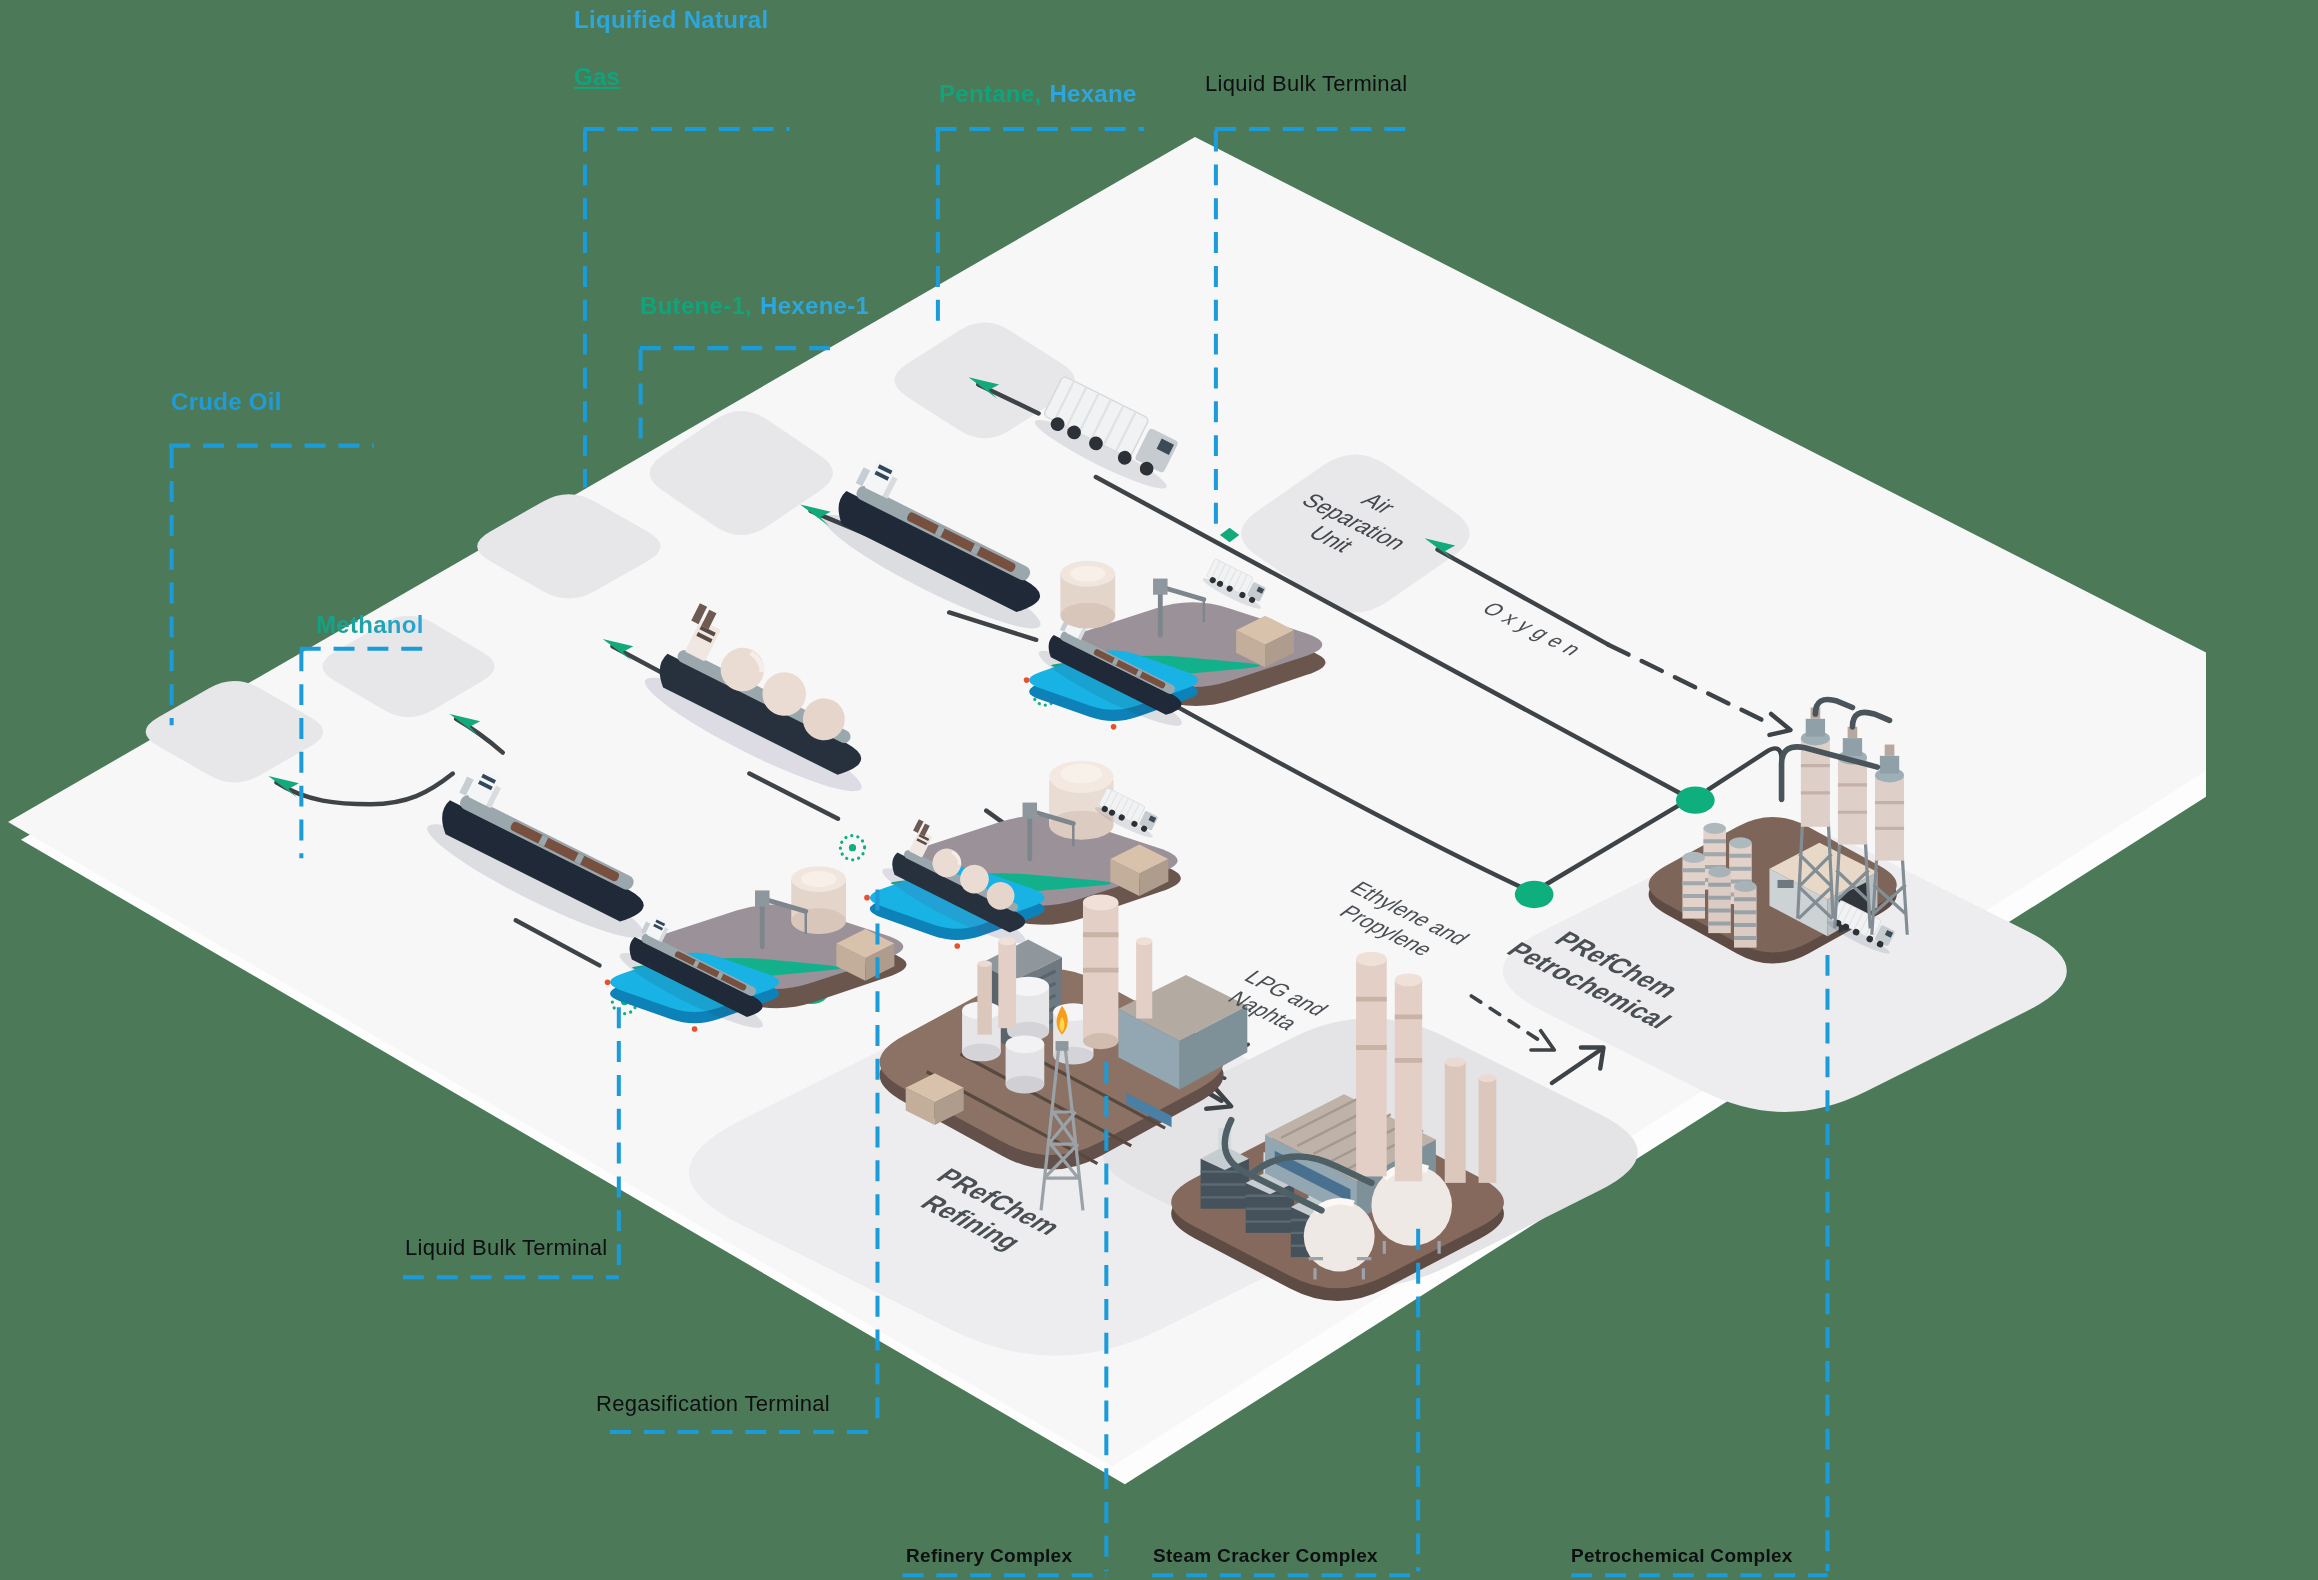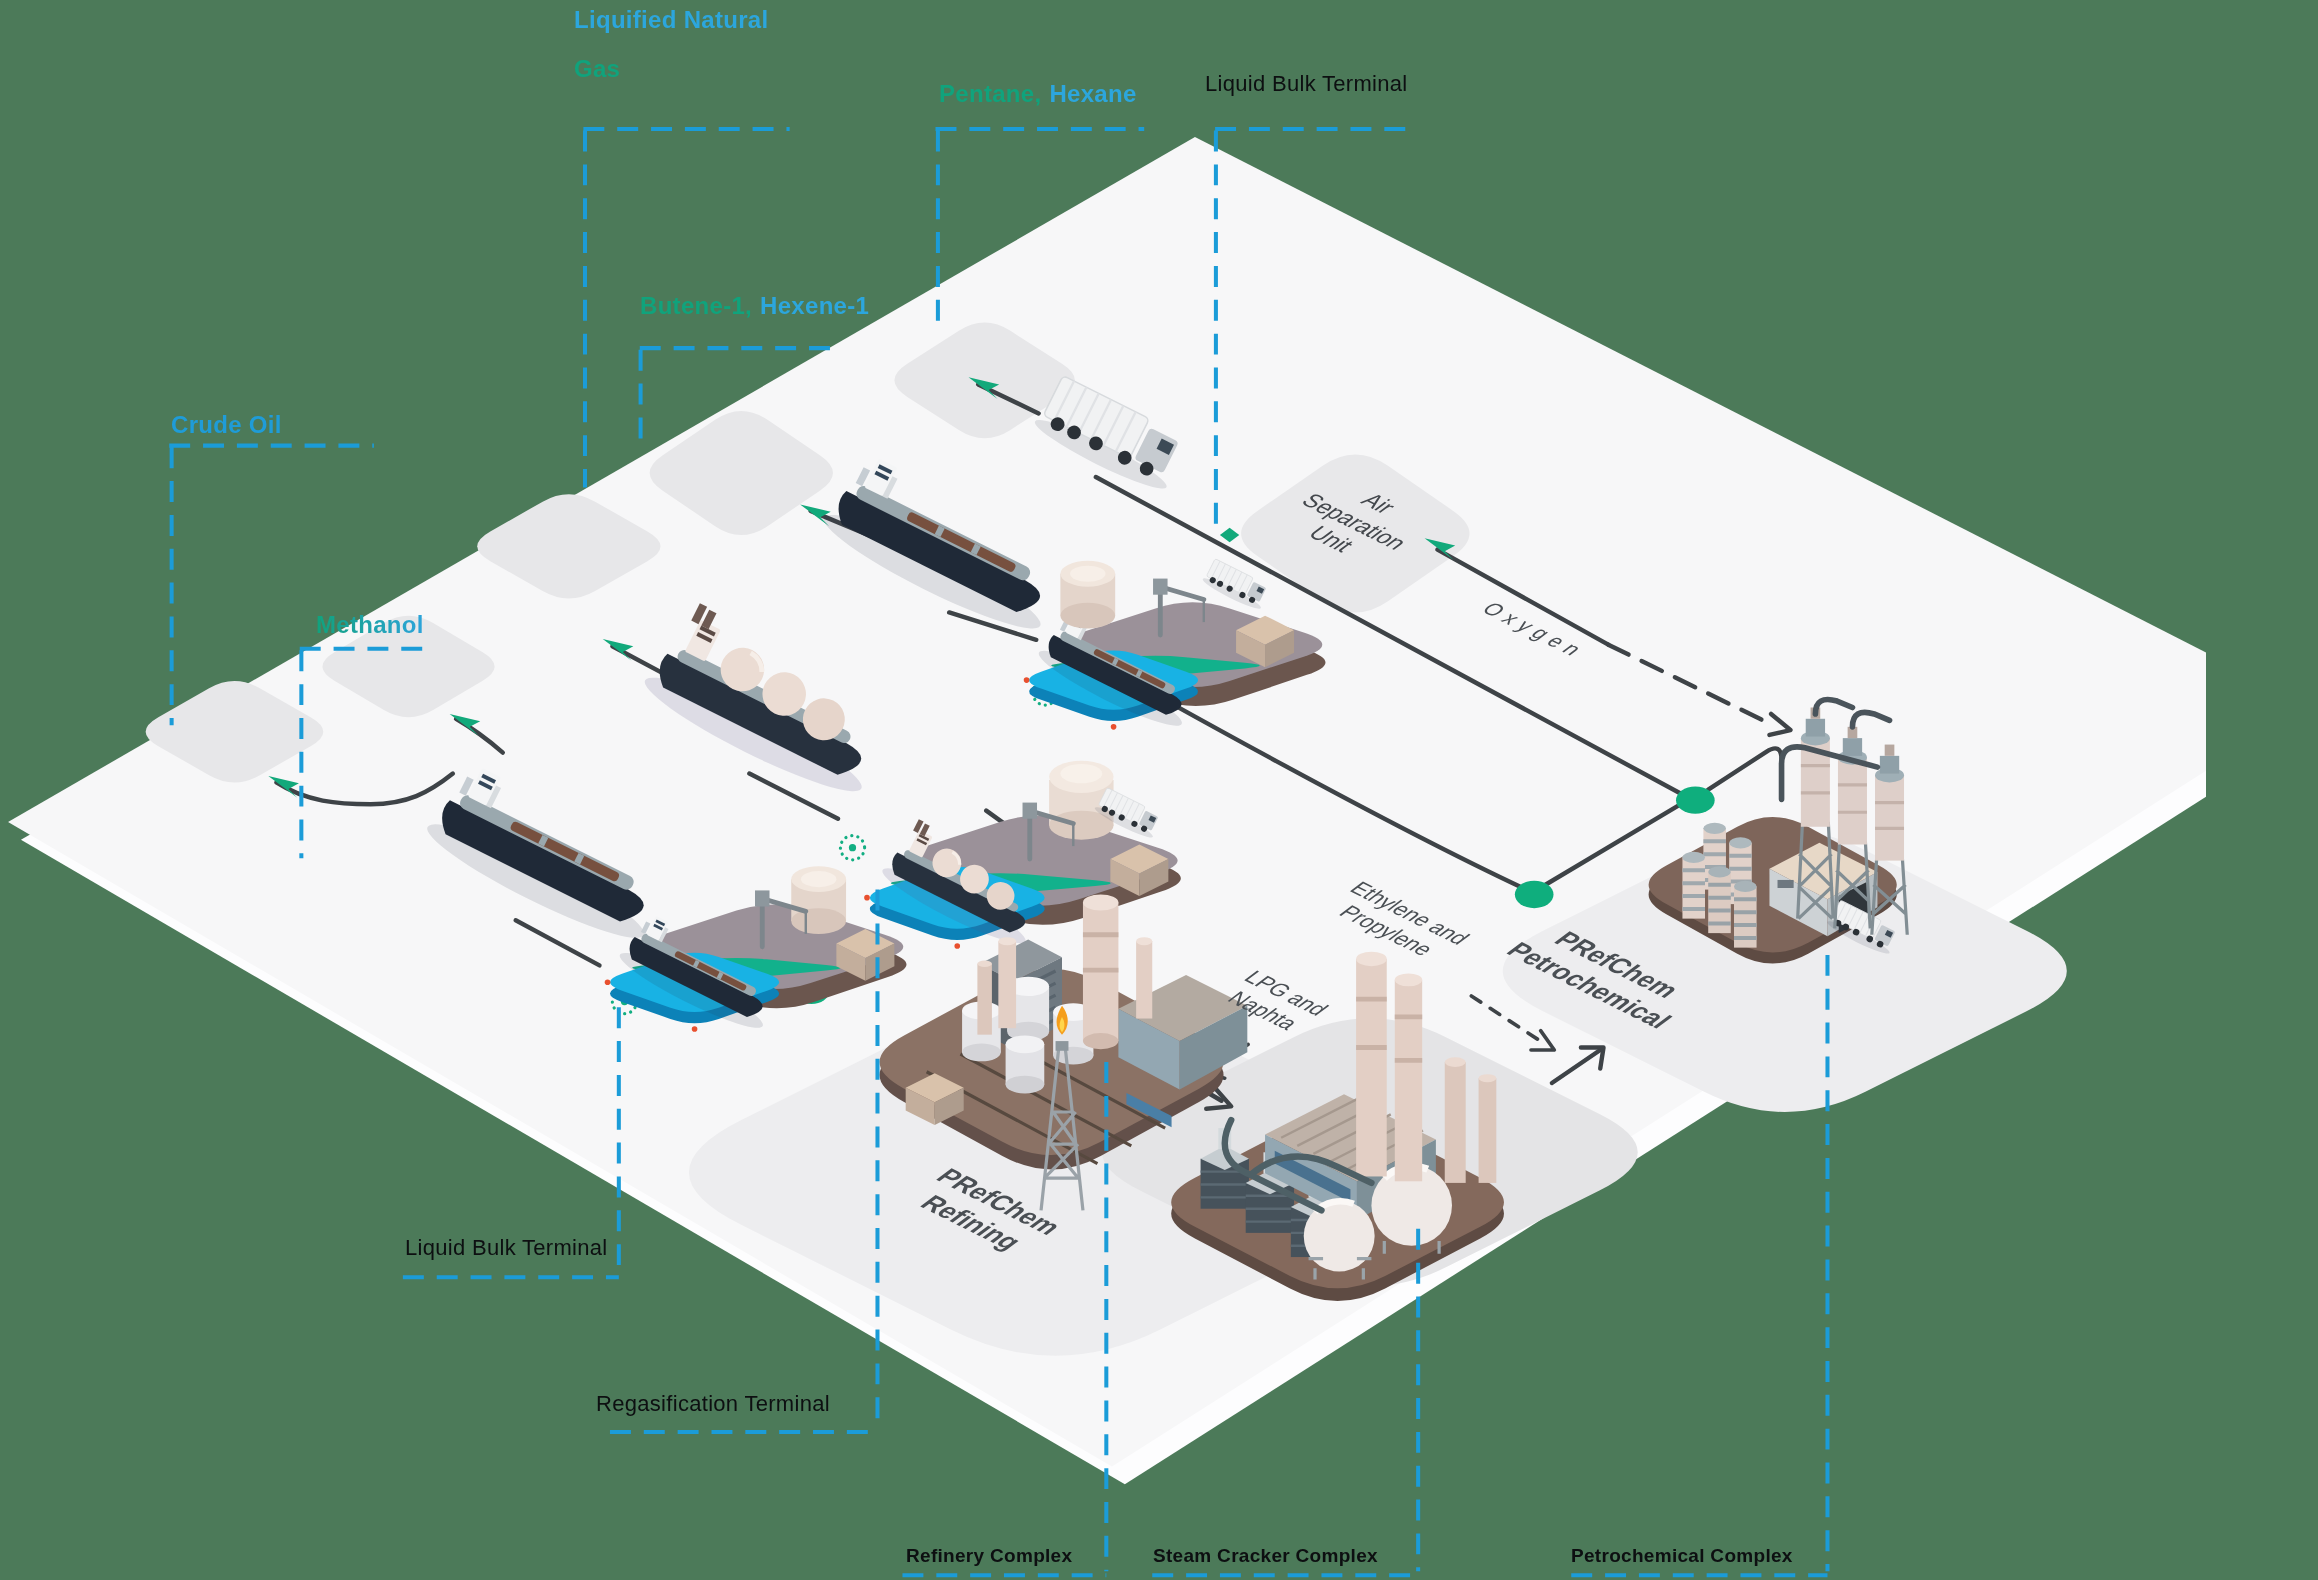--- a/index.html
+++ b/index.html
@@ -1,20 +1,20 @@
 <!DOCTYPE html>
 <html style="font-size:13px"><head>
 <meta charset="utf-8">
 <style>
   html,body{margin:0;padding:0;background:#4C7A59;}
   .stage{position:relative;width:2206px;height:1581px;overflow:hidden;background:#4C7A59;
          font-family:"Liberation Sans",sans-serif;}
   .stage svg.scene{position:absolute;left:0;top:0;}
   .lbl{position:absolute;white-space:nowrap;font-size:24px;font-weight:600;letter-spacing:0.3px;}
-  .lbl .l2{margin-top:21px;}
+  .lbl .l2{margin-top:29px;text-decoration:underline;}
   .blk{color:#0D0F11;font-size:22px;font-weight:500;text-align:center;}
   .bold{color:#0D0F11;font-size:19px;font-weight:700;}
   .iso{position:absolute;text-align:center;color:#4A4F54;font-weight:600;
        transform:rotate(26.57deg) skewX(-26.57deg);transform-origin:center;}
   .grad{background:linear-gradient(90deg,#11A27C,#2CA4DB);-webkit-background-clip:text;background-clip:text;color:transparent;}
   .teal{color:#10A37C;} .blue{color:#2CA6DD;} .crude{color:#1F9CD8;}
   .sp2{margin-left:8px;}
 </style>
 </head>
 <body>
@@ -463,21 +463,21 @@
 </div>
 
 <div class="lbl" style="left:939px;top:80px;">
   <span class="teal">Pentane,</span><span class="blue sp2">Hexane</span>
 </div>
 
 <div class="lbl" style="left:640px;top:292px;">
   <span class="teal">Butene-1,</span><span class="blue sp2">Hexene-1</span>
 </div>
 
-<div class="lbl crude" style="left:171px;top:388px;margin-top:23px;">Crude Oil</div>
+<div class="lbl crude" style="left:171px;top:388px;">Crude Oil</div>
 
 <div class="lbl grad" style="left:304px;top:611px;margin-left:12px;">Methanol</div>
 
 <div class="lbl blk" style="left:1205px;top:71px;">Liquid Bulk Terminal</div>
 <div class="lbl blk" style="left:405px;top:1235px;">Liquid Bulk Terminal</div>
 <div class="lbl blk" style="left:596px;top:1391px;">Regasification Terminal</div>
 
 <div class="lbl bold" style="left:906px;top:1545px;">Refinery Complex</div>
 <div class="lbl bold" style="left:1153px;top:1545px;">Steam Cracker Complex</div>
 <div class="lbl bold" style="left:1571px;top:1545px;">Petrochemical Complex</div>

